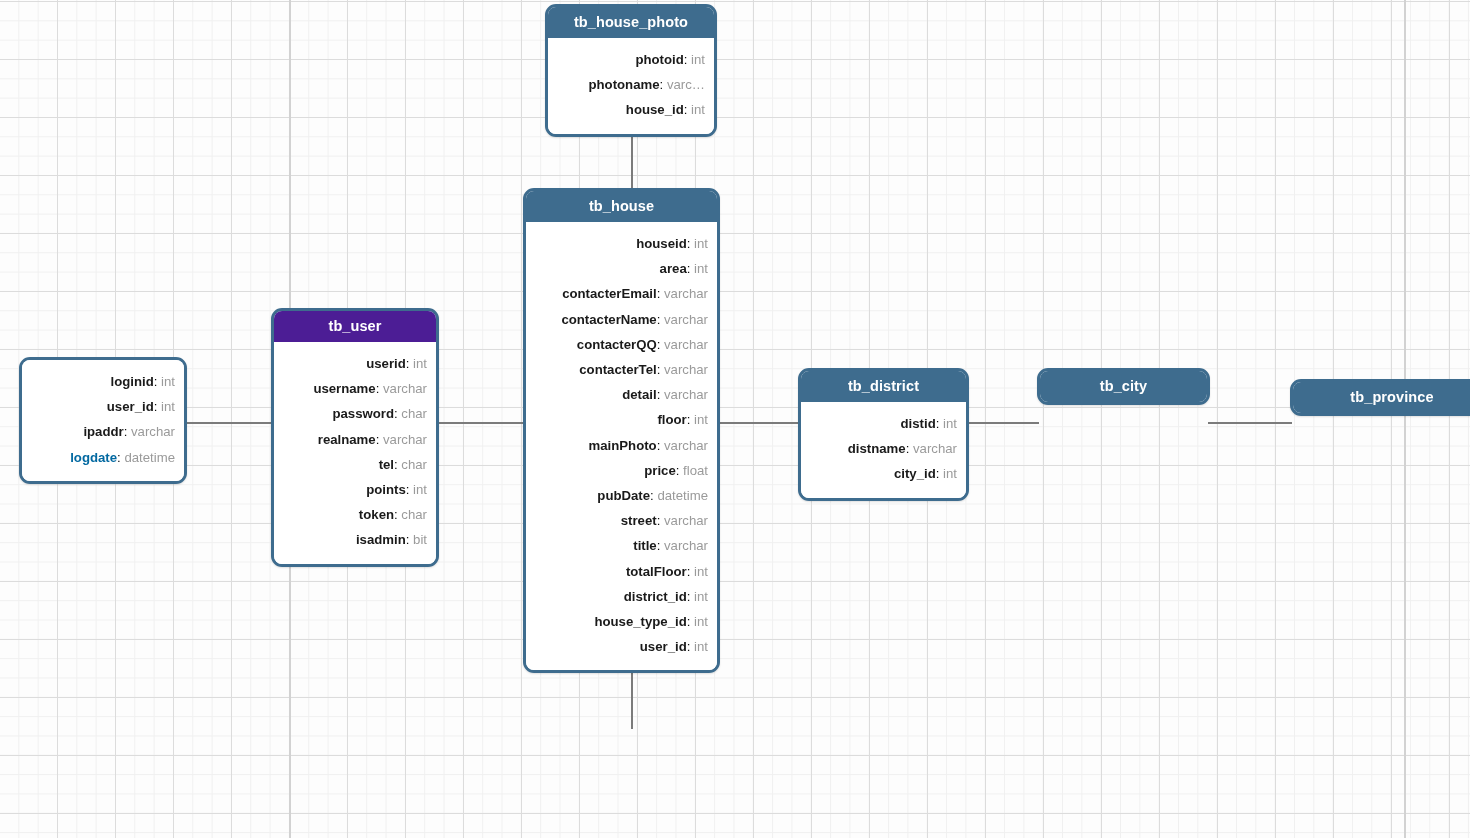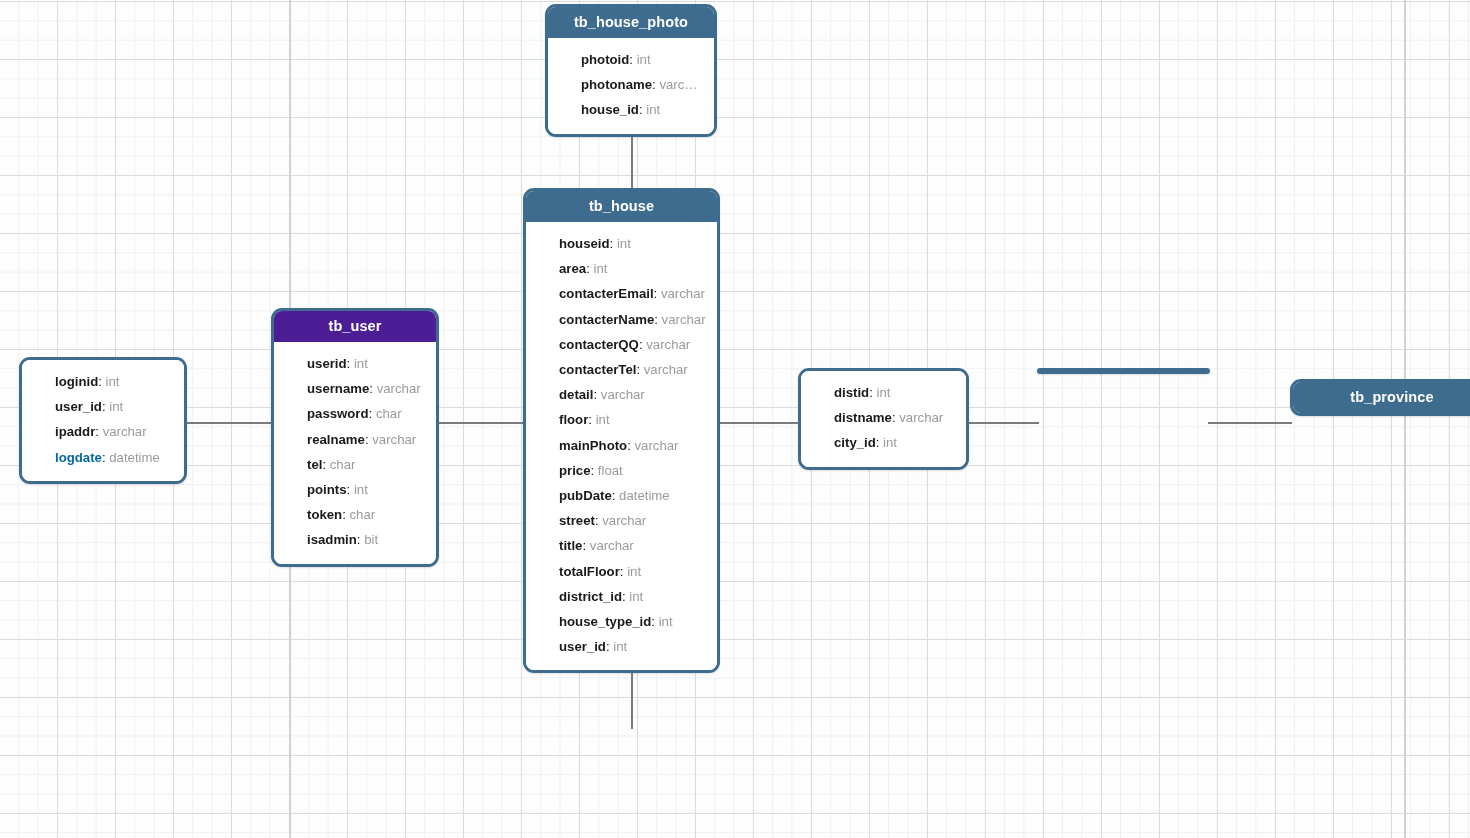--- a/index.html
+++ b/index.html
@@ -68,22 +68,23 @@
     background: #3e6c8e;
     color: #ffffff;
     font-weight: bold;
     font-size: 14.5px;
     text-align: center;
     line-height: 31px;
     height: 31px;
     letter-spacing: 0.1px;
   }
   .entity-body {
-    padding: 9px 17px 11px 0;
+    padding: 9px 9px 11px 0;
     background: #ffffff;
+    text-align: right;
   }
   .field {
     font-size: 13.2px;
     line-height: 25.2px;
     padding-left: 33px;
     white-space: nowrap;
     color: #111111;
   }
   .field .fname {
     color: #1a1a1a;
@@ -152,24 +153,26 @@
     </div>
     <div class="entity" style="left: 19px; top: 357px; width: 168px; border-color: rgb(62, 108, 142);">
       <div class="entity-body">
         <div class="field"><span class="fname" style="color: rgb(26, 26, 26);">loginid</span><span class="fsep">: </span><span class="ftype" style="color: rgb(154, 154, 154);">int</span></div>
         <div class="field"><span class="fname" style="color: rgb(26, 26, 26);">user_id</span><span class="fsep">: </span><span class="ftype" style="color: rgb(154, 154, 154);">int</span></div>
         <div class="field"><span class="fname" style="color: rgb(26, 26, 26);">ipaddr</span><span class="fsep">: </span><span class="ftype" style="color: rgb(154, 154, 154);">varchar</span></div>
         <div class="field"><span class="fname" style="color: #0369a1;">logdate</span><span class="fsep">: </span><span class="ftype" style="color: rgb(154, 154, 154);">datetime</span></div>
       </div>
     </div>
     <div class="entity" style="left: 798px; top: 368px; width: 171px; border-color: rgb(62, 108, 142);">
+      <div class="entity-header" style="background: rgb(62, 108, 142);">tb_district</div>
       <div class="entity-body">
         <div class="field"><span class="fname" style="color: rgb(26, 26, 26);">distid</span><span class="fsep">: </span><span class="ftype" style="color: rgb(154, 154, 154);">int</span></div>
         <div class="field"><span class="fname" style="color: rgb(26, 26, 26);">distname</span><span class="fsep">: </span><span class="ftype" style="color: rgb(154, 154, 154);">varchar</span></div>
         <div class="field"><span class="fname" style="color: rgb(26, 26, 26);">city_id</span><span class="fsep">: </span><span class="ftype" style="color: rgb(154, 154, 154);">int</span></div>
       </div>
     </div>
     <div class="entity" style="left: 1037px; top: 368px; width: 173px; border-color: rgb(62, 108, 142);">
+      <div class="entity-header" style="background: rgb(62, 108, 142);">tb_city</div>
     </div>
     <div class="entity" style="left: 1290px; top: 379px; width: 204px; border-color: rgb(62, 108, 142);">
       <div class="entity-header" style="background: rgb(62, 108, 142);">tb_province</div>
     </div>
   </div>
 
 </body></html>

